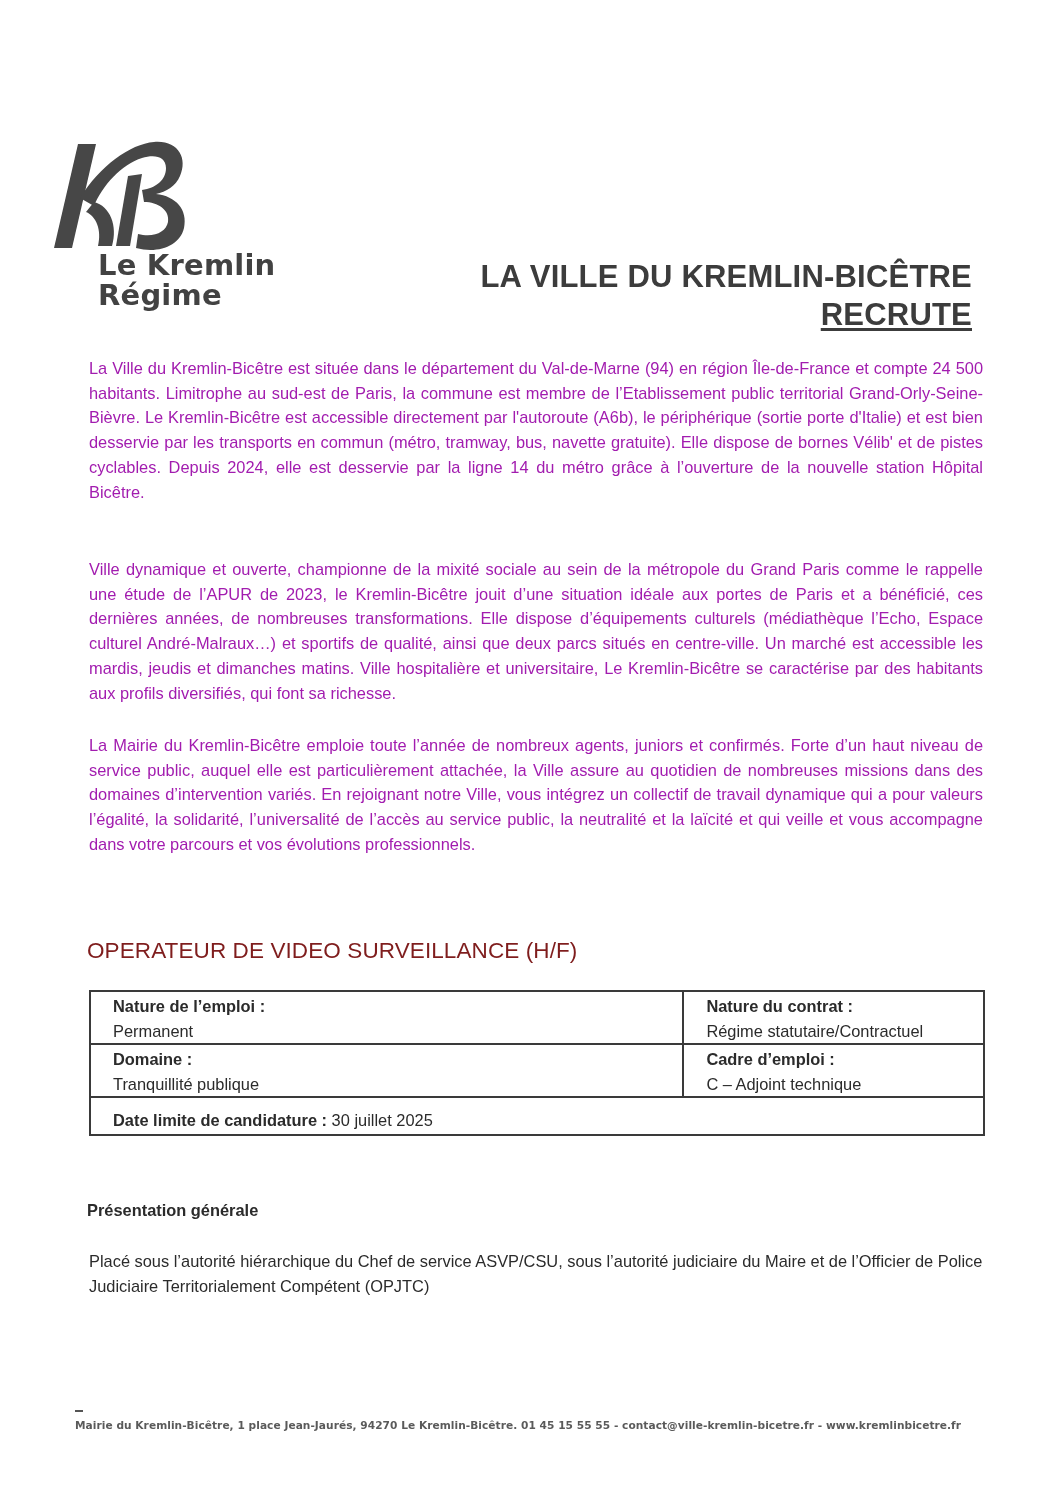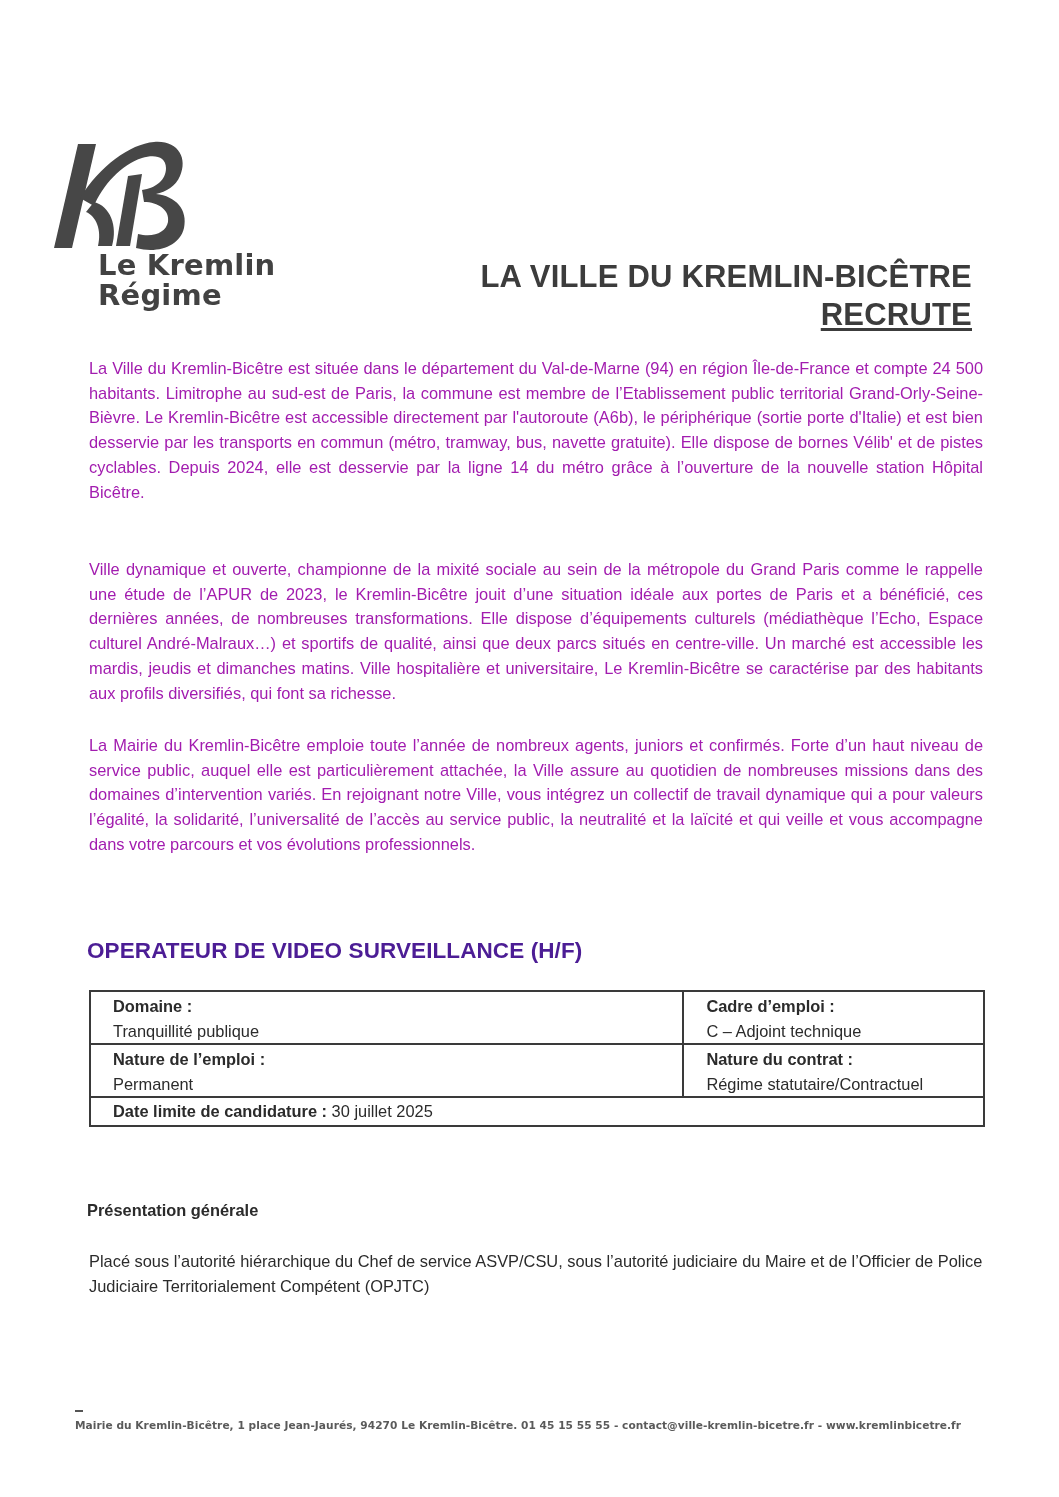--- a/index.html
+++ b/index.html
@@ -64,23 +64,23 @@
       color: #a21caf;
     }
     .p1 { top: 356px; }
     .p2 { top: 557px; }
     .p3 { top: 733px; }
 
     .job-title {
       position: absolute;
       left: 87px;
       top: 938px;
-      font-weight: bold;
+      font-weight: normal;
       font-size: 22.5px;
-      color: #4c1d95;
+      color: #7f1d1d;
       letter-spacing: 0.1px;
     }
 
     .info-table {
       position: absolute;
       left: 89px;
       top: 990px;
       width: 896px;
       border-collapse: collapse;
       font-size: 16.4px;
@@ -90,21 +90,21 @@
     .info-table td {
       border: 2px solid #3a3a3a;
       padding: 2px 6px 0 22px;
       vertical-align: top;
     }
     .info-table .lbl {
       font-weight: bold;
       display: block;
     }
     .info-table .val { display: block; }
-    .info-table .date-cell { padding-top: 1px; padding-bottom: 1px; }
+    .info-table .date-cell { padding-top: 10px; padding-bottom: 1px; }
 
     .section-title {
       position: absolute;
       left: 87px;
       top: 1201px;
       font-weight: bold;
       font-size: 16.4px;
       color: #2b2b2b;
     }
     .presentation {
@@ -173,36 +173,36 @@
 
 <table class="info-table">
   <colgroup>
     <col style="width:297px">
     <col style="width:298px">
     <col style="width:301px">
   </colgroup>
   <tbody>
       <tr>
     <td colspan="2">
+      <span class="lbl">Nature de l’emploi :</span>
+      <span class="val">Permanent</span>
+    </td>
+    <td>
+      <span class="lbl">Nature du contrat :</span>
+      <span class="val">Régime statutaire/Contractuel</span>
+    </td>
+  </tr>
+  <tr>
+    <td colspan="2">
       <span class="lbl">Domaine :</span>
       <span class="val">Tranquillité publique</span>
     </td>
     <td>
       <span class="lbl">Cadre d’emploi :</span>
       <span class="val">C – Adjoint technique</span>
-    </td>
-  </tr>
-  <tr>
-    <td colspan="2">
-      <span class="lbl">Nature de l’emploi :</span>
-      <span class="val">Permanent</span>
-    </td>
-    <td>
-      <span class="lbl">Nature du contrat :</span>
-      <span class="val">Régime statutaire/Contractuel</span>
     </td>
   </tr>
   <tr>
     <td colspan="3" class="date-cell">
       <b>Date limite de candidature :</b>
       <span>30 juillet 2025</span>
     </td>
   </tr>
 </tbody>
   </table>

